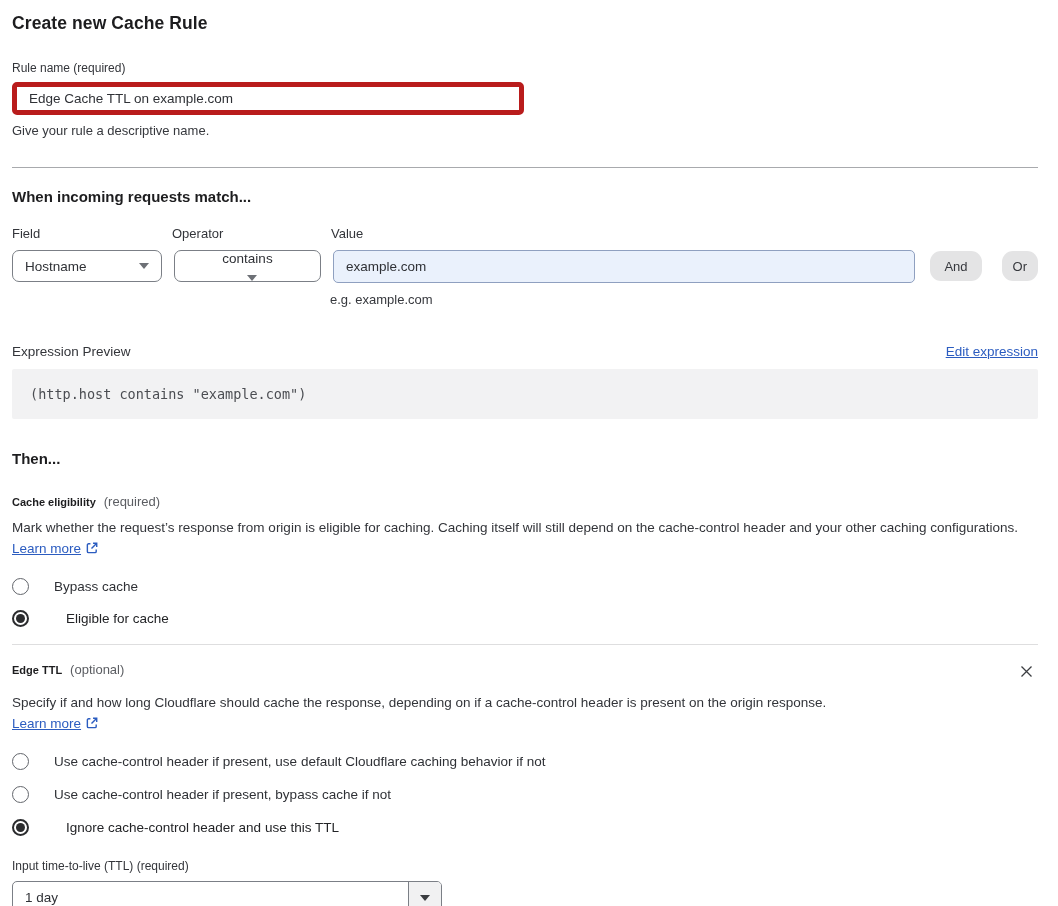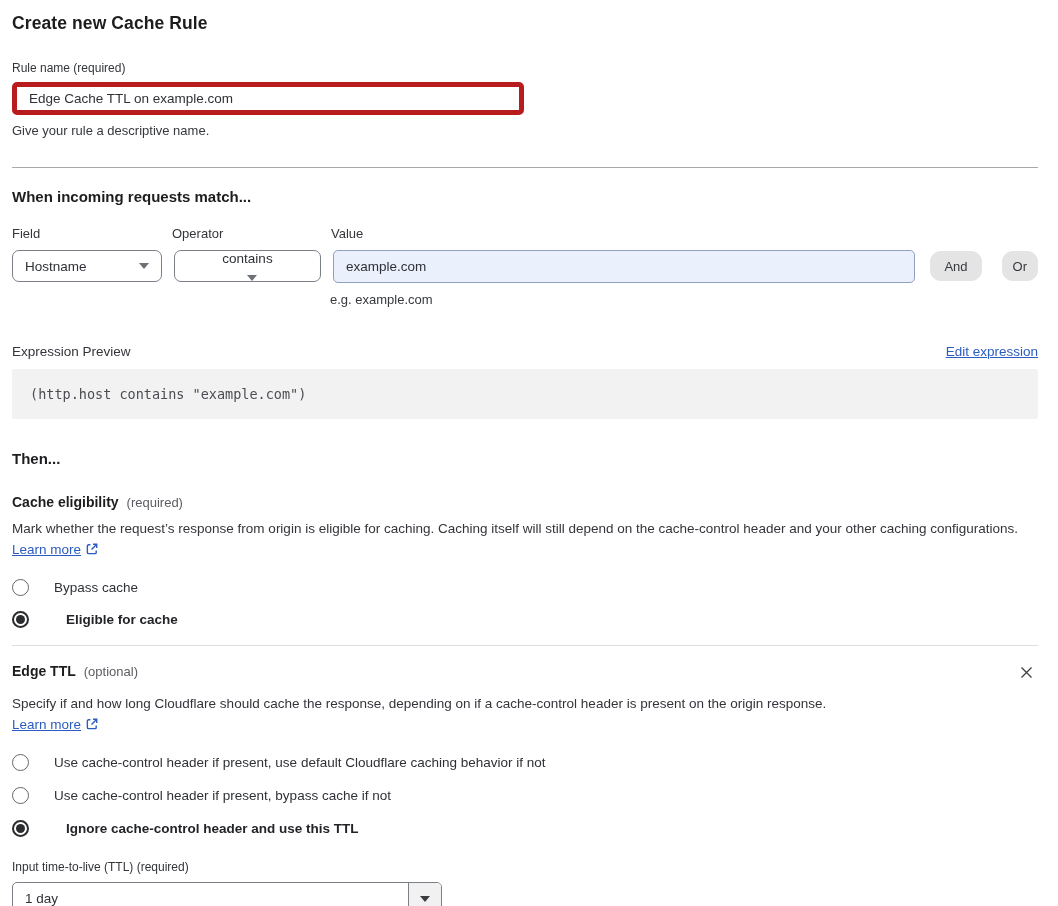--- a/index.html
+++ b/index.html
@@ -73,42 +73,42 @@
 
   .expr-box {
     margin-top:10px; background:#f2f2f3; border-radius:2px;
     padding:16px 18px; width:1026px;
   }
   .expr-code { font-family:"DejaVu Sans Mono", monospace; font-size:13.5px; color:#4b4d52; }
 
   .then-heading { margin-top:31px; font-size:16px; }
 
   .sub-heading-row { display:flex; align-items:baseline; margin-top:27px; }
-  .sub-heading-row h3 { font-size:14px; font-weight:bold; color:#1d1d1f; }
+  .sub-heading-row h3 { font-size:11px; font-weight:bold; color:#1d1d1f; }
   .tag { font-size:13px; color:#5b5d62; margin-left:8px; }
 
   .desc { font-size:13.5px; line-height:21px; color:#33353a; margin-top:8px; }
   .ce-desc { max-width:1012px; }
   .ttl-desc { max-width:832px; }
   .ext-icon { vertical-align:-2px; margin-left:4px; }
 
   .radio-group { margin-top:19px; }
   .radio-row { display:flex; align-items:center; margin-bottom:15px; cursor:pointer; }
   .radio-group-ttl .radio-row { margin-bottom:16px; }
   .radio {
     width:17px; height:17px; border-radius:50%;
     border:1.5px solid #63666c; background:#fff; flex:0 0 auto;
     display:flex; align-items:center; justify-content:center;
   }
   .radio.selected { border:2px solid #2b2c2e; }
   .radio.selected::after {
     content:""; width:9px; height:9px; border-radius:50%; background:#2b2c2e;
   }
   .radio-label { font-size:13.5px; color:#2f3136; margin-left:25px; }
-  .radio-label.bold { font-weight:bold; color:#232427;padding-left:12px; }
+  .radio-label.bold { font-weight:normal; color:#232427;padding-left:12px; }
 
   .edge-ttl-header { display:flex; justify-content:space-between; align-items:flex-start; margin-top:17px; }
   .close-btn { background:none; border:none; cursor:pointer; padding:2px; margin-right:2px; }
 
   .ttl-field { margin-top:23px; }
   .ttl-select {
     display:flex; width:430px; height:33px; margin-top:8px;
     border:1px solid #7b7f86; border-radius:5px; background:#fff; overflow:hidden;
     cursor:pointer;
   }

